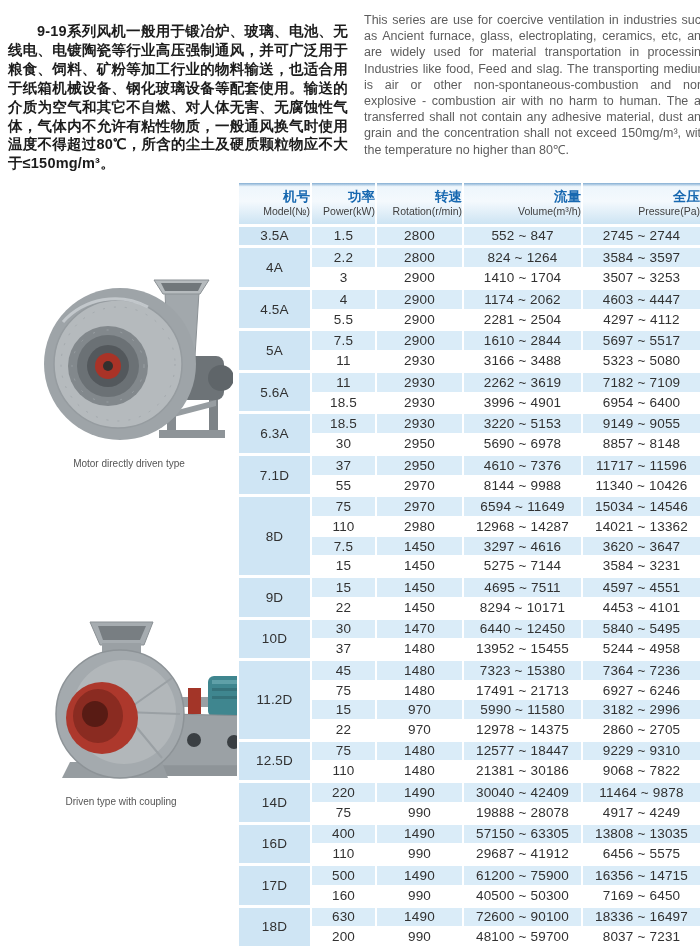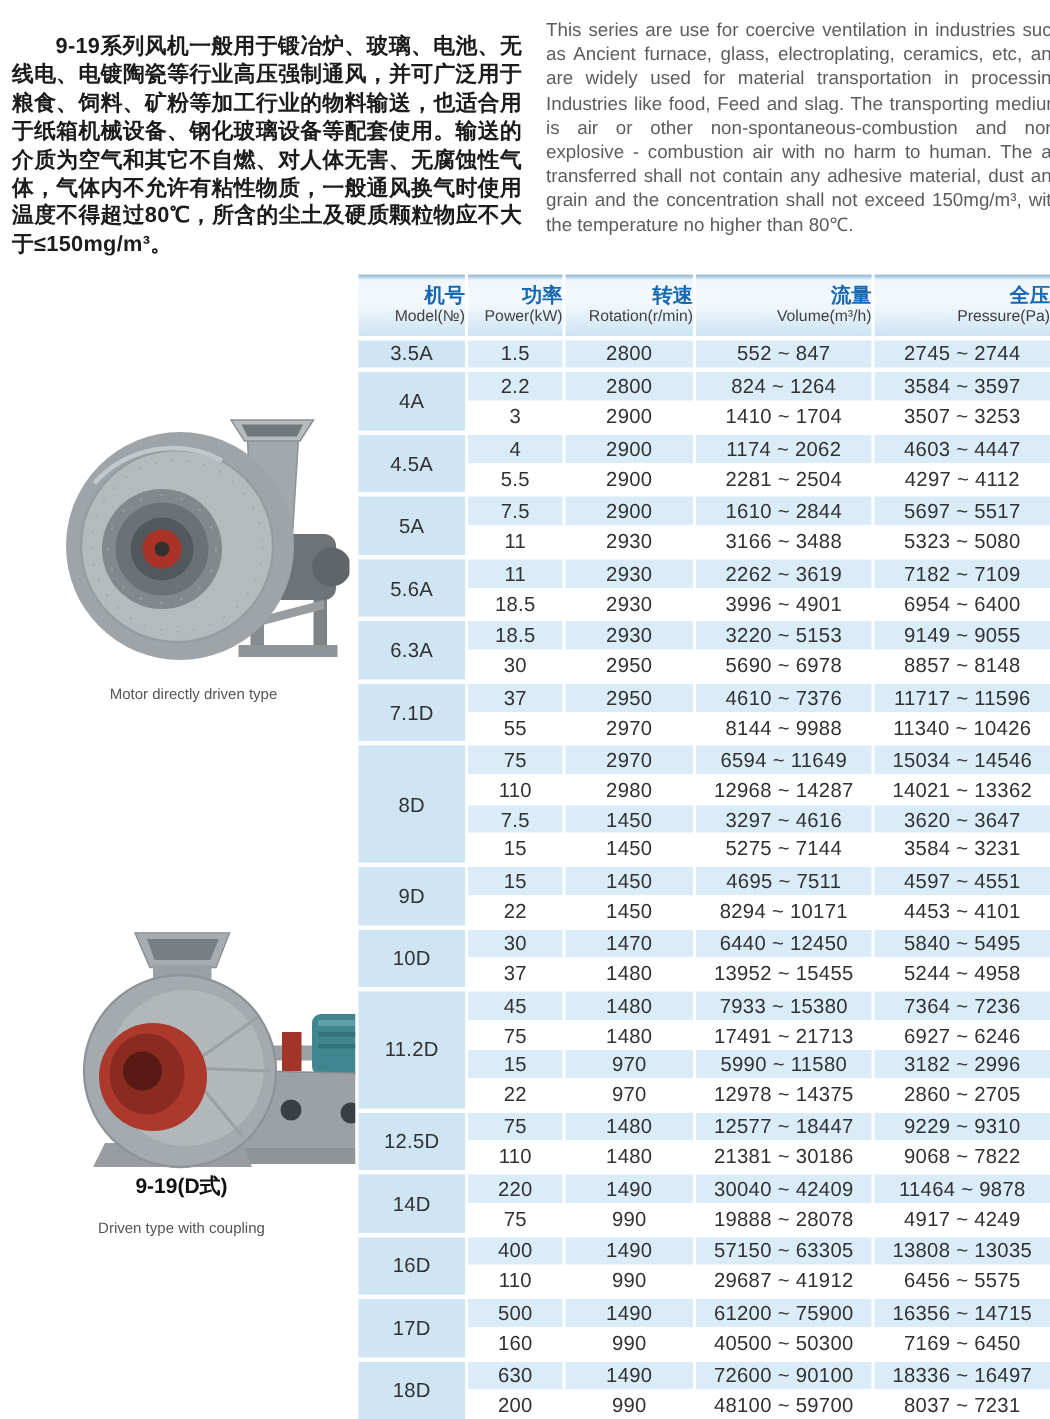--- a/index.html
+++ b/index.html
@@ -119,21 +119,20 @@
       <circle cx="108" cy="96" r="64" fill="#a4aaae" stroke="#8d9397" stroke-width="1.5"></circle>
       <circle cx="112" cy="94" r="52" fill="#b2b7ba"></circle>
       <path d="M112,94 L160,60 M112,94 L168,96 M112,94 L150,140" stroke="#9aa0a4" stroke-width="2" fill="none"></path>
 
       <circle cx="90" cy="100" r="36" fill="#ad382c"></circle>
       <ellipse cx="86" cy="98" rx="25" ry="27" fill="#8a2b21"></ellipse>
       <circle cx="83" cy="96" r="13" fill="#581b14"></circle>
     </svg>
   </div>
   <div class="caption cap-d">
-    <div class="cap-title">9-19(D式)</div>
     <div class="cap-sub">Driven type with coupling</div>
   </div>
 
   <div class="spec-table-wrap">
     <table class="spec">
       <colgroup>
         <col style="width:73px">
           <col style="width:65px">
           <col style="width:87px">
           <col style="width:119px">
@@ -297,21 +296,21 @@
           <tr>
             <td class="row-white">37</td>
             <td class="row-white">1480</td>
             <td class="row-white">13952 ~ 15455</td>
             <td class="row-white">5244 ~ 4958</td>
           </tr>
           <tr class="group-start">
             <td class="model-cell" rowspan="4">11.2D</td>
             <td class="row-light">45</td>
             <td class="row-light">1480</td>
-            <td class="row-light">7933 ~ 15380</td>
+            <td class="row-light">7323 ~ 15380</td>
             <td class="row-light">7364 ~ 7236</td>
           </tr>
           <tr>
             <td class="row-white">75</td>
             <td class="row-white">1480</td>
             <td class="row-white">17491 ~ 21713</td>
             <td class="row-white">6927 ~ 6246</td>
           </tr>
           <tr>
             <td class="row-light">15</td>

